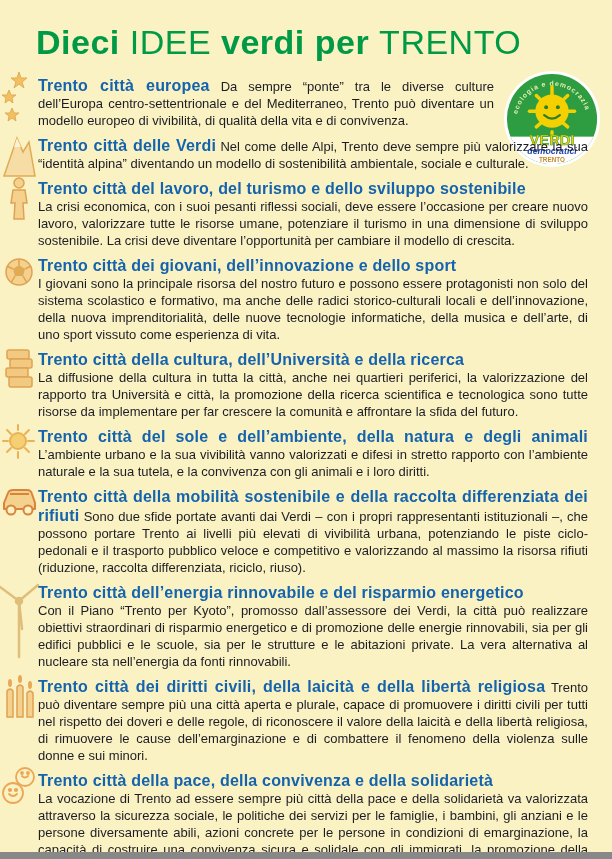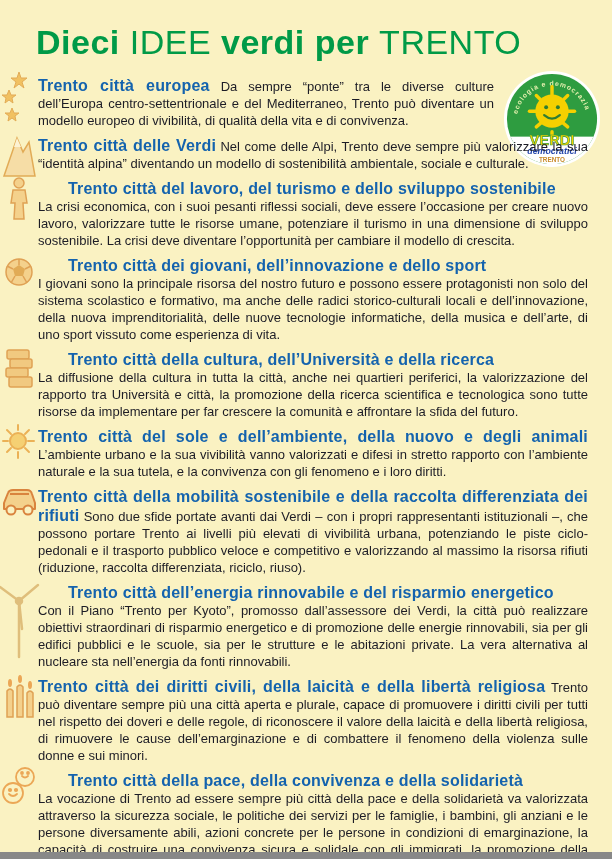--- a/index.html
+++ b/index.html
@@ -33,21 +33,21 @@
     line-height:17px;
   }
   .section.s0{margin-right:118px;}
   .heading{
     font-weight:bold;
     color:#1463ae;
     font-size:16px;
     line-height:19px;
     letter-spacing:.2px;
   }
-  .heading.block{display:block;margin-left:30px;}
+  .heading.block{display:block;}
   .body-text{color:#1d1d26;}
   
   .micon{
     position:absolute;
     left:-37px;top:-6px;
     width:36px;height:52px;
     opacity:.8;
     pointer-events:none;
   }
   .micon svg{width:100%;height:100%;}
@@ -162,21 +162,21 @@
           <circle cx="17" cy="20" r="8"></circle>
           <line x1="17" y1="4" x2="17" y2="9"></line>
             <line x1="17" y1="31" x2="17" y2="37"></line>
           <line x1="2" y1="20" x2="7" y2="20"></line>
             <line x1="27" y1="20" x2="33" y2="20"></line>
           <line x1="6" y1="9" x2="10" y2="13"></line>
             <line x1="24" y1="13" x2="28" y2="9"></line>
           <line x1="6" y1="31" x2="10" y2="27"></line>
             <line x1="24" y1="27" x2="28" y2="31"></line>
         </svg>
-      </span><span class="heading">Trento città del sole e dell’ambiente, della nuovo e degli animali</span> <span class="body-text">L’ambiente urbano e la sua vivibilità vanno valorizzati e difesi in stretto rapporto con l’ambiente naturale e la sua tutela, e la convivenza con gli fenomeno e i loro diritti.</span>
+      </span><span class="heading">Trento città del sole e dell’ambiente, della natura e degli animali</span> <span class="body-text">L’ambiente urbano e la sua vivibilità vanno valorizzati e difesi in stretto rapporto con l’ambiente naturale e la sua tutela, e la convivenza con gli animali e i loro diritti.</span>
     </p>
 
     <p class="section">
       <span class="micon">
         <svg viewBox="0 0 36 52" fill="none" stroke="#d2691e" stroke-width="2" stroke-linejoin="round">
           <path d="M3,22 L7,12 Q8,9 12,9 L26,9 Q30,9 31,13 L34,22 L34,28 L3,28 Z" fill="#f3c97f"></path>
           <circle cx="10" cy="29" r="4.5" fill="#faf2c2"></circle>
           <circle cx="27" cy="29" r="4.5" fill="#faf2c2"></circle>
           <line x1="9" y1="13" x2="28" y2="13"></line>
         </svg>

